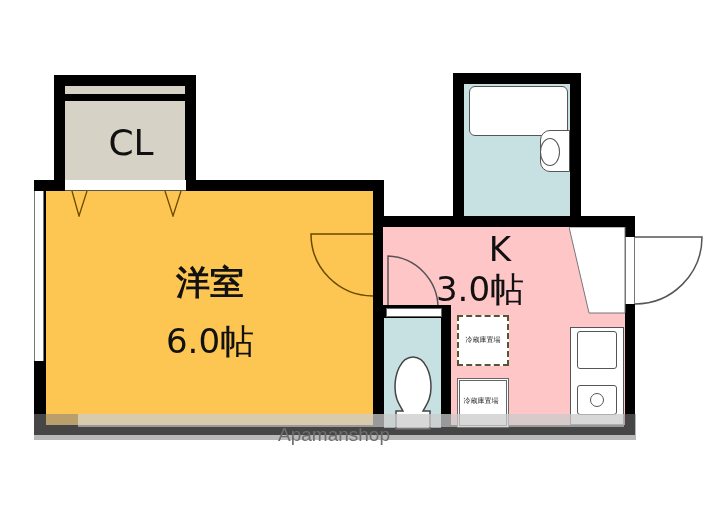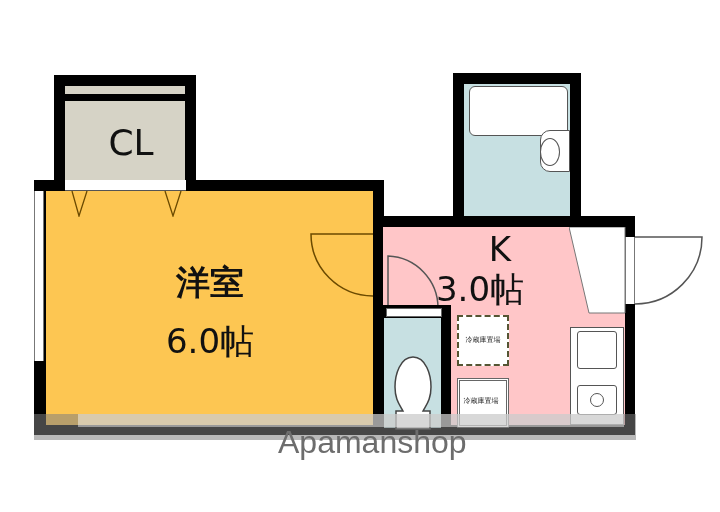--- a/index.html
+++ b/index.html
@@ -76,13 +76,13 @@
 
 <div class="abs" style="left:381px;top:305px;width:70px;height:130px;background:#000;"></div>
 <div class="abs" style="left:386px;top:308px;width:56px;height:9px;background:#fff;border:1px solid #666;"></div>
 <div class="abs" style="left:384px;top:318px;width:57px;height:110px;background:#c7e0e2;"></div>
 <svg class="abs" style="left:392px;top:355px;" width="42" height="75">
   <path d="M21,2 C8,2 3,20 3,32 C3,45 8,50 11,56 L4,56 L4,74 L38,74 L38,56 L31,56 C34,50 39,45 39,32 C39,20 34,2 21,2 Z" fill="#fff" stroke="#444" stroke-width="1.5"></path>
 </svg>
 
 <div class="abs" style="left:34px;top:414px;width:602px;height:26px;background:rgba(128,128,128,0.55);"></div>
 <div class="abs" style="left:78px;top:414px;width:546px;height:13px;background:rgba(255,255,255,0.45);"></div>
-<div class="abs" style="left:278px;top:424px;font-size:32px;color:#6d6d6d;font-family:'Liberation Sans',sans-serif;letter-spacing:0px;">Apamanshop</div>
+<div class="abs" style="left:278px;top:424px;font-size:19px;color:#6d6d6d;font-family:'Liberation Sans',sans-serif;letter-spacing:0px;">Apamanshop</div>
 
 </body></html>

